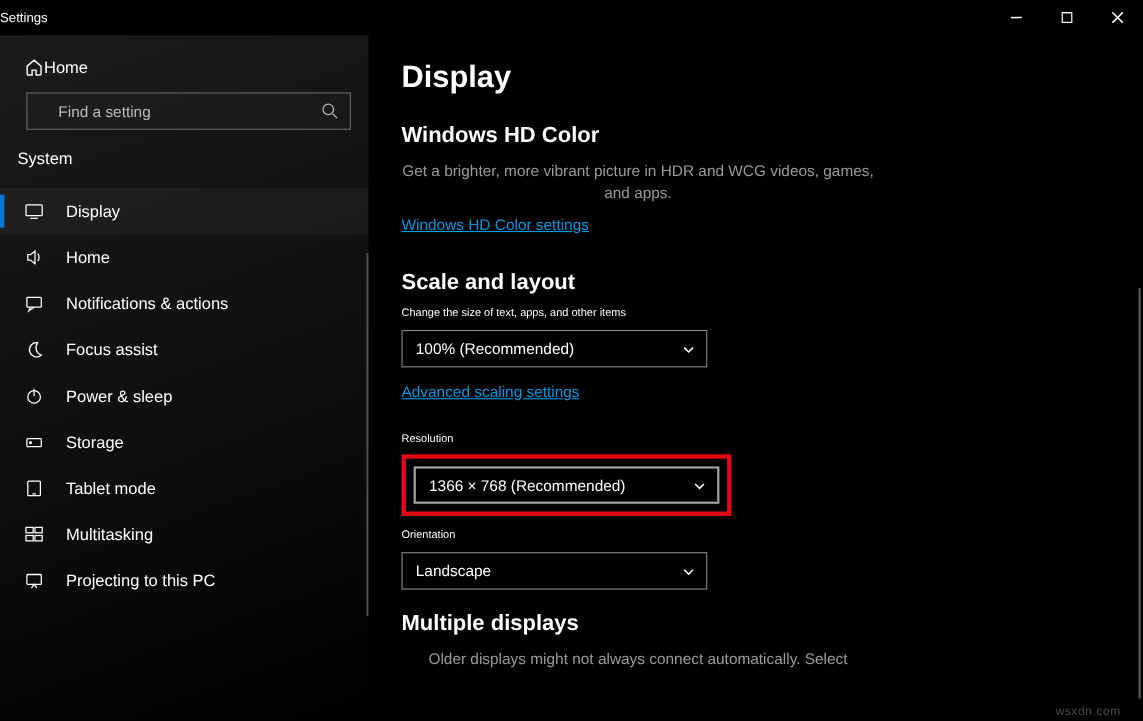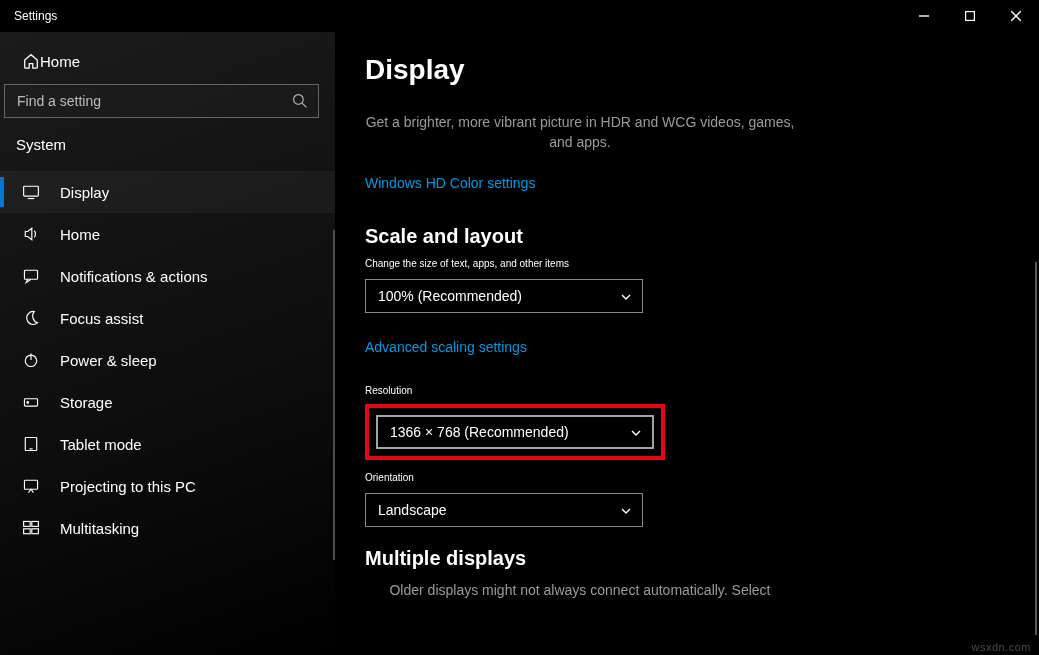--- a/index.html
+++ b/index.html
@@ -1,65 +1,65 @@
 <!DOCTYPE html>
 <html><head>
 <meta charset="utf-8">
 <style>
   * { margin:0; padding:0; box-sizing:border-box; font-family:"Segoe UI", Arial, sans-serif; }
   body { background:#000; color:#fff; width:1039px; height:655px; overflow:hidden; position:relative; }
 
   
-  .titlebar { height:32px; display:flex; align-items:center; justify-content:space-between; padding-left:14px; }
+  .titlebar { height:32px; display:flex; align-items:center; justify-content:space-between; }
   .titlebar-left { font-size:12px; color:#fff; }
   .win-controls { display:flex; height:100%; }
   .win-btn { width:46px; height:32px; display:flex; align-items:center; justify-content:center; color:#fff; }
   .win-btn svg { width:10px; height:10px; }
 
   .body { display:flex; height:calc(100% - 32px); }
 
   
   .sidebar { width:335px; background:linear-gradient(160deg,#1b1b1b 0%, #0d0d0d 60%, #000 100%); padding-top:12px; position:relative; }
   .home-row { display:flex; align-items:center; padding:8px 16px 14px 22px; font-size:15px; }
   .home-row .ic { width:18px; height:18px; display:flex; align-items:center; justify-content:center; }
 
-  .searchbox { margin:0 16px 18px 4px; height:34px; border:1px solid #666; background:rgba(255,255,255,0.02); display:flex; align-items:center; padding:0 10px 0 12px; }
+  .searchbox { margin:0 16px 18px 24px; height:34px; border:1px solid #666; background:rgba(255,255,255,0.02); display:flex; align-items:center; padding:0 10px 0 28px; }
   .searchbox input { flex:1; background:transparent; border:none; outline:none; color:#fff; font-size:14px; }
   .searchbox input::placeholder{ color:#bcbcbc; }
   .searchbox .ic { width:16px; height:16px; color:#bcbcbc; }
 
   .cat-title { padding:0 16px 18px 16px; font-size:15px; font-weight:400; color:#fff; }
 
   .nav { list-style:none; }
   .nav li { position:relative; }
   .nav a { display:flex; align-items:center; gap:20px; padding:12px 16px 12px 22px; font-size:15px; color:#fff; text-decoration:none; }
   .nav .ic { width:18px; height:18px; display:flex; align-items:center; justify-content:center; flex-shrink:0; }
   .nav li.active::before { content:""; position:absolute; left:0; top:6px; bottom:6px; width:4px; background:#0078d4; }
   .nav li.active a { background:rgba(255,255,255,0.04); }
 
   
   .content { flex:1; padding:22px 30px 0 30px; overflow:hidden; position:relative; }
   h1 { font-size:28px; font-weight:600; margin-bottom:26px; }
   h2 { font-size:20px; font-weight:600; margin-bottom:10px; margin-top:10px; }
   .desc { font-size:14px; color:#9a9a9a; line-height:1.45; max-width:430px; margin-bottom:8px;text-align:center;}
-  .link { display:inline-block; font-size:14px; color:#0099e6; margin-bottom:24px; margin-top:14px; }
+  .link { display:inline-block; font-size:14px; color:#0099e6; margin-bottom:24px; margin-top:2px;text-decoration:underline; }
 
   .field-label { font-size:10px; color:#fff; margin-bottom:10px; margin-top:6px;}
   .dropdown { height:34px; width:278px; border:1px solid #888; display:flex; align-items:center; justify-content:space-between; padding:0 10px 0 12px; font-size:14px; color:#fff; margin-bottom:12px;}
   .dropdown .chev { width:12px; height:12px;}
   .highlight-box { border:4px solid #e30613; padding:7px; display:inline-block; margin-bottom:6px; margin-top:-2px;}
   .highlight-box .dropdown { margin-bottom:0; border:2px solid #a3a3a3;}
   .sep-top { margin-top:20px; }
 
   
   .scroll-ind { position:absolute; right:2px; top:230px; bottom:20px; width:2px; background:#5a5a5a;}
   .scroll-ind-l { position:absolute; left:333px; top:230px; width:2px; height:330px; background:#4d4d4d;}
   
   
-  .watermark { position:absolute; bottom:2px; right:8px; font-size:11px; color:#4a4a4a; letter-spacing:0.5px;}
+  .watermark { position:absolute; bottom:2px; right:20px; font-size:11px; color:#4a4a4a; letter-spacing:0.5px;}
 
   svg { stroke:currentColor; fill:none; stroke-width:1.4; }
 </style>
 </head>
 <body>
 
 <div class="titlebar">
   <div class="titlebar-left">Settings</div>
   <div class="win-controls">
     <div class="win-btn">
@@ -177,46 +177,47 @@
                 <line x1="9" y1="17" x2="13" y2="17"></line>
               </svg>
             </span>
         <span>Tablet mode</span>
           </a>
         </li>
       <li>
           <a>
         <span class="ic">
               <svg viewBox="0 0 22 22">
-                <rect x="3" y="4" width="16" height="11" rx="1"></rect>
-                <path d="M8 19l3-4 3 4"></path>
-              </svg>
-            </span>
-        <span>Projecting to this PC</span>
-          </a>
-        </li>
-      <li>
-          <a>
-        <span class="ic">
-              <svg viewBox="0 0 22 22">
                 <rect x="2" y="3" width="8" height="6"></rect>
                 <rect x="12" y="3" width="8" height="6"></rect>
                 <rect x="2" y="12" width="8" height="6"></rect>
                 <rect x="12" y="12" width="8" height="6"></rect>
               </svg>
             </span>
         <span>Multitasking</span>
           </a>
         </li>
+      <li>
+          <a>
+        <span class="ic">
+              <svg viewBox="0 0 22 22">
+                <rect x="3" y="4" width="16" height="11" rx="1"></rect>
+                <path d="M8 19l3-4 3 4"></path>
+              </svg>
+            </span>
+        <span>Projecting to this PC</span>
+          </a>
+        </li>
     </ul>
   </div>
 
   <div class="content">
     <h1>Display</h1>
 
+    <h2>Windows HD Color</h2>
     <p class="desc">Get a brighter, more vibrant picture in HDR and WCG videos, games, and apps.</p>
     <a class="link">Windows HD Color settings</a>
 
     <h2>Scale and layout</h2>
 
     <div class="field-label">Change the size of text, apps, and other items</div>
     <div class="dropdown">
       <span>100% (Recommended)</span>
       <span class="chev"><svg viewBox="0 0 12 12">
             <polyline points="2 4 6 8 10 4"></polyline>

